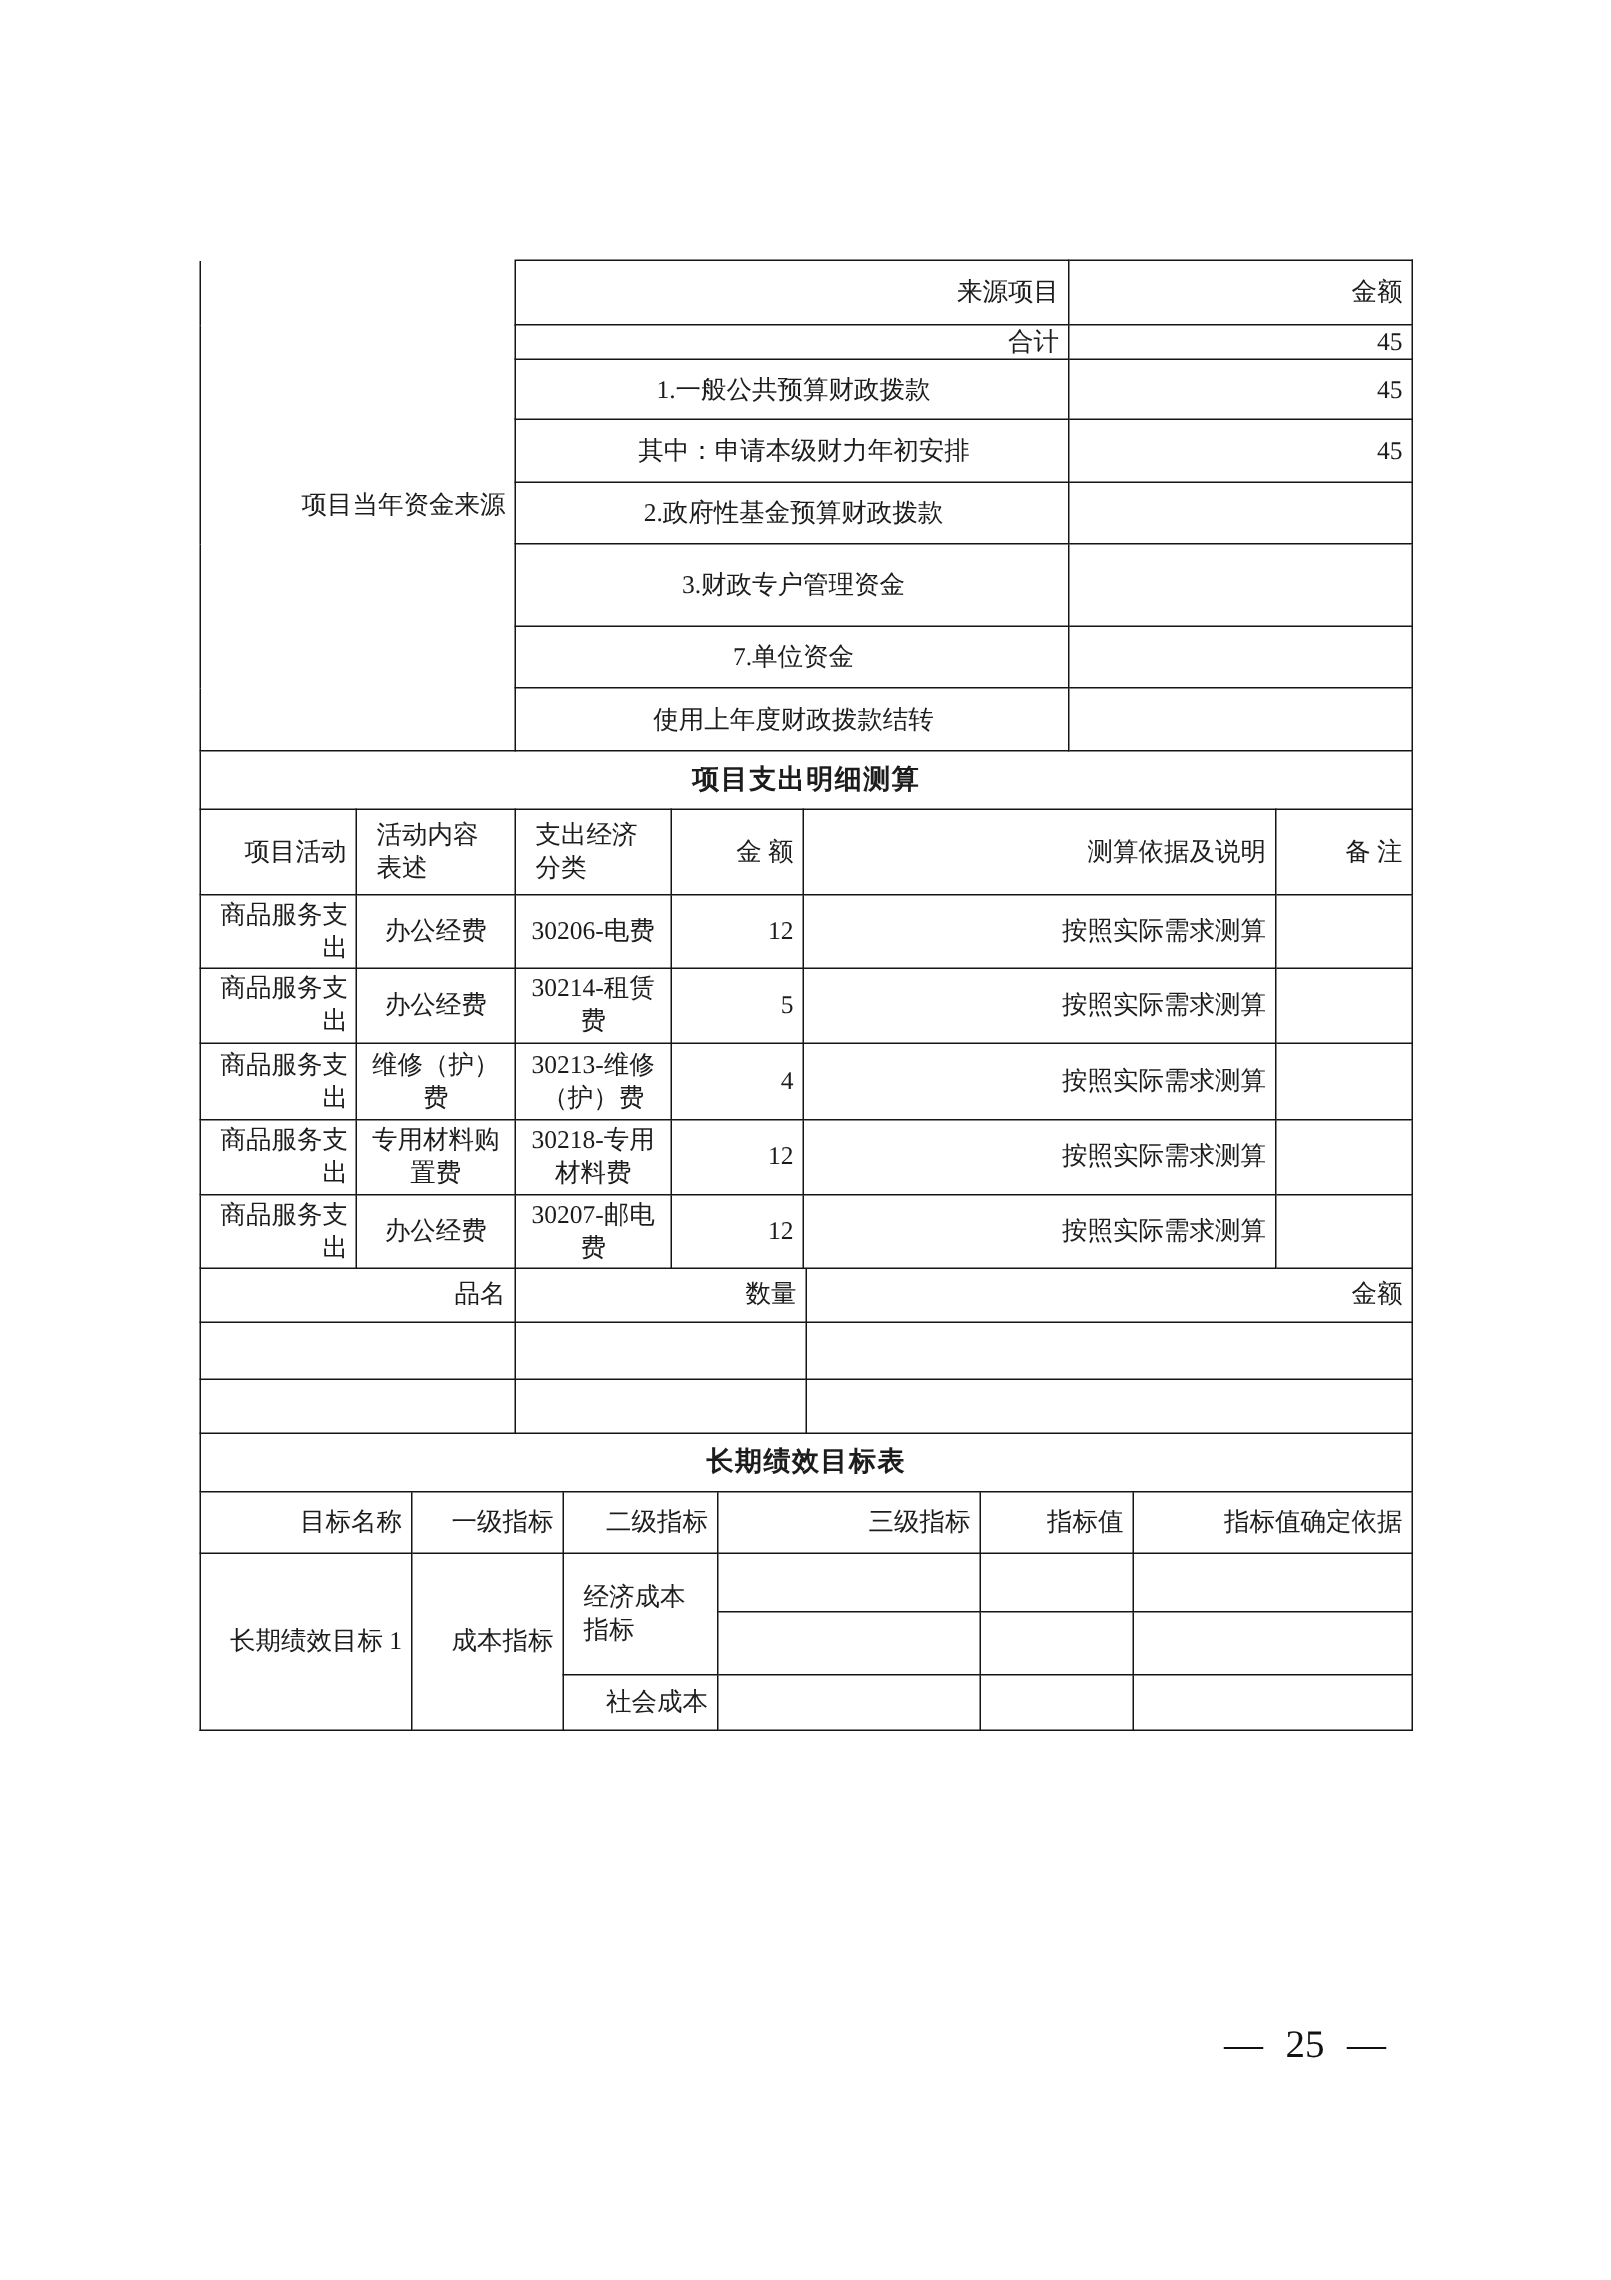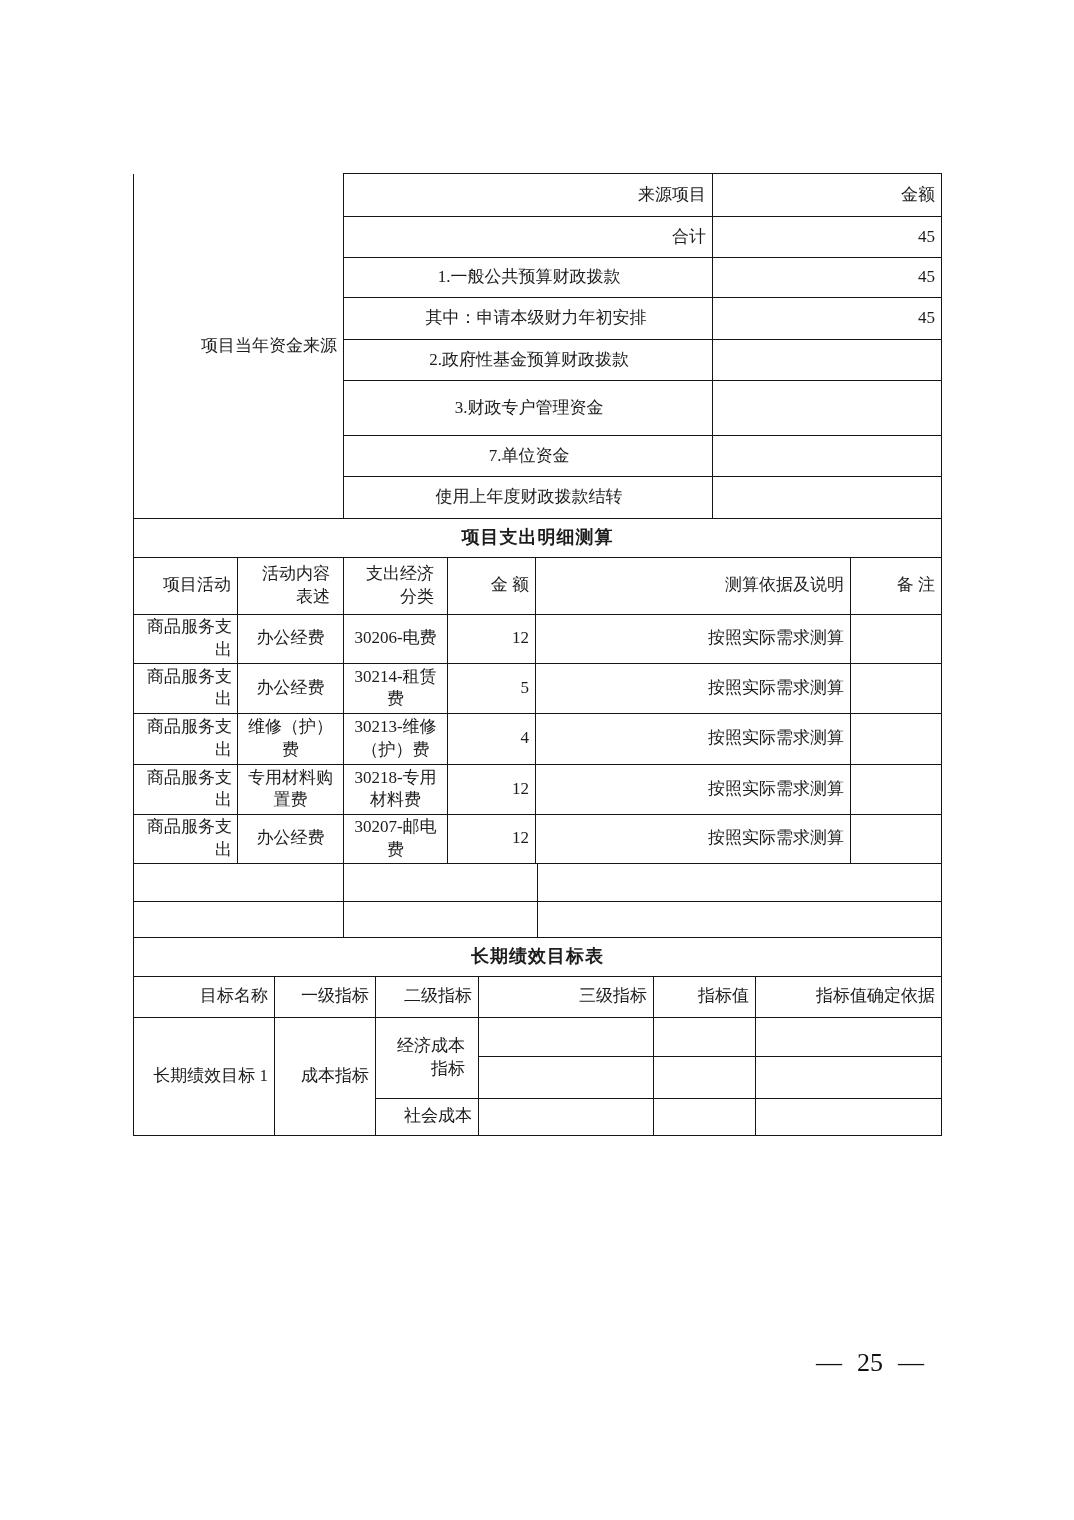--- a/index.html
+++ b/index.html
@@ -21,21 +21,21 @@
   }
   
   table.cont tr:first-child td{border-top:none}
   .c{text-align:right}
   .l{text-align:center}
   .no-top{border-top:none}
   .title{font-weight:bold;text-align:center;font-size:18px;letter-spacing:1px}
   .indent{padding-left:22px}
   .pad8{padding-left:8px}
   .pad20{padding-left:20px}
-  .hdr2{padding:0 13px;text-align:right}  
+  .hdr2{padding:0 13px;text-align:left}  
   .wrap5{padding:0 5px}                    
   .pageno{
     position:absolute;left:770px;top:1348px;width:200px;
     display:flex;align-items:center;justify-content:center;gap:15px;
     font-size:26px;color:#111;
   }
 </style>
 </head>
 <body>
 
@@ -46,21 +46,21 @@
         <col style="width:210px">
         <col style="width:369px">
         <col style="width:229px">
       </colgroup>
     <tbody>
         <tr style="height:43px">
       <td class="c no-top" rowspan="8">项目当年资金来源</td>
       <td class="c">来源项目</td>
       <td class="c">金额</td>
     </tr>
-    <tr style="height:41px">
+    <tr style="height:23px">
       <td class="c">合计</td>
       <td class="c">45</td>
     </tr>
     <tr style="height:40px">
       <td class="l pad8">1.一般公共预算财政拨款</td>
       <td class="c">45</td>
     </tr>
     <tr style="height:42px">
       <td class="l indent">其中：申请本级财力年初安排</td>
       <td class="c">45</td>
@@ -148,20 +148,25 @@
   </tbody>
     </table>
 
   <table class="cont">
     <colgroup>
         <col style="width:210px">
         <col style="width:194px">
         <col style="width:404px">
       </colgroup>
     <tbody>
+    <tr style="height:36px">
+      <td class="c">品名</td>
+      <td class="c">数量</td>
+      <td class="c">金额</td>
+    </tr>
     <tr style="height:38px">
       <td></td>
       <td></td>
       <td></td>
     </tr>
     <tr style="height:36px">
       <td></td>
       <td></td>
       <td></td>
     </tr>

